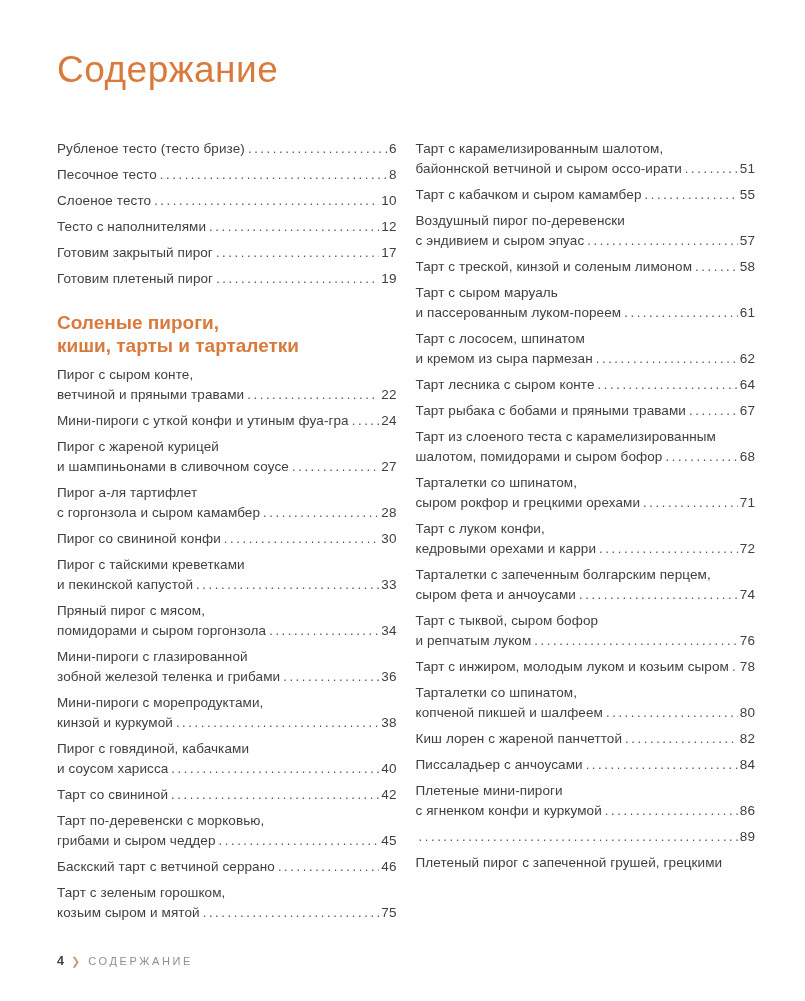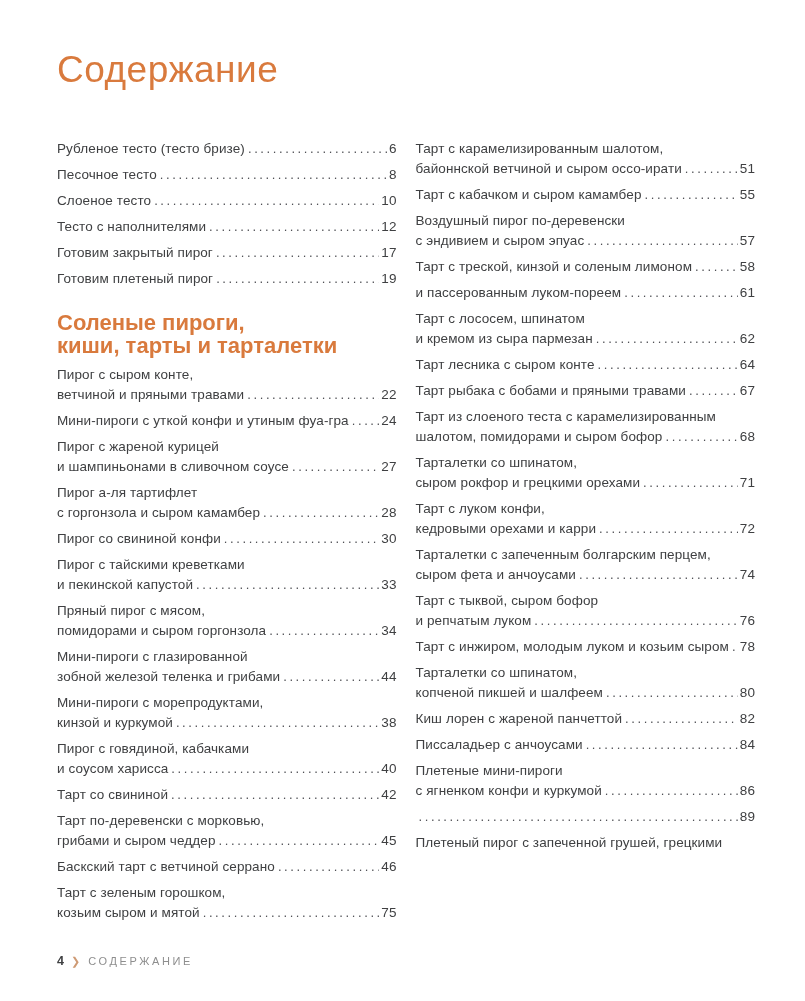--- a/index.html
+++ b/index.html
@@ -59,21 +59,21 @@
     letter-spacing: 2.6px;
     font-size: 13px;
   }
   .pg {
     white-space: nowrap;
     color: #3F4042;
   }
   .section-header {
     color: var(--accent, #D97A3D);
     font-weight: 700;
-    font-size: 22px;
+    font-size: 19px;
     line-height: 23px;
     margin: 22px 0 8px 0;
   }
   .footer {
     position: absolute;
     left: 57px;
     bottom: 33px;
     display: flex;
     align-items: center;
   }
@@ -199,21 +199,21 @@
             <span class="t">помидорами и сыром горгонзола</span>
             <span class="dots"></span>
             <span class="pg">34</span>
           </div>
         </div>
         <div class="entry">
           <div class="line">Мини-пироги с глазированной</div>
           <div class="last-line">
             <span class="t">зобной железой теленка и грибами</span>
             <span class="dots"></span>
-            <span class="pg">44</span>
+            <span class="pg">36</span>
           </div>
         </div>
         <div class="entry">
           <div class="line">Мини-пироги с морепродуктами,</div>
           <div class="last-line">
             <span class="t">кинзой и куркумой</span>
             <span class="dots"></span>
             <span class="pg">38</span>
           </div>
         </div>
@@ -281,20 +281,21 @@
           </div>
         </div>
         <div class="entry">
           <div class="last-line">
             <span class="t">Тарт с треской, кинзой и соленым лимоном</span>
             <span class="dots"></span>
             <span class="pg">58</span>
           </div>
         </div>
         <div class="entry">
+          <div class="line">Тарт с сыром маруаль</div>
           <div class="last-line">
             <span class="t">и пассерованным луком-пореем</span>
             <span class="dots"></span>
             <span class="pg">61</span>
           </div>
         </div>
         <div class="entry">
           <div class="line">Тарт с лососем, шпинатом</div>
           <div class="last-line">
             <span class="t">и кремом из сыра пармезан</span>

